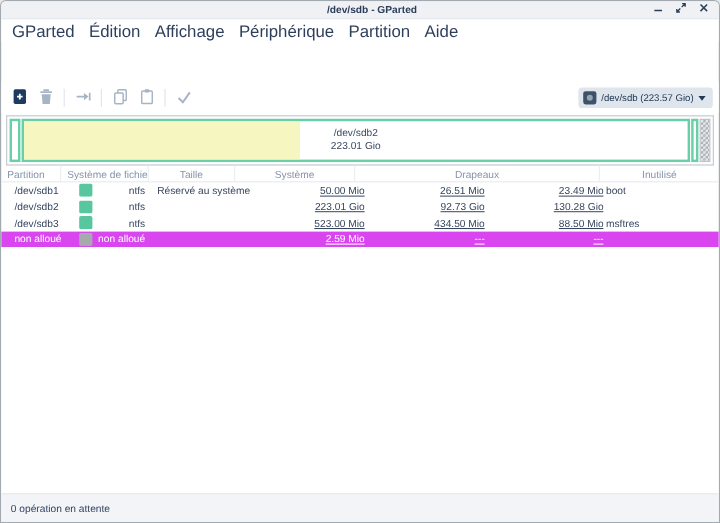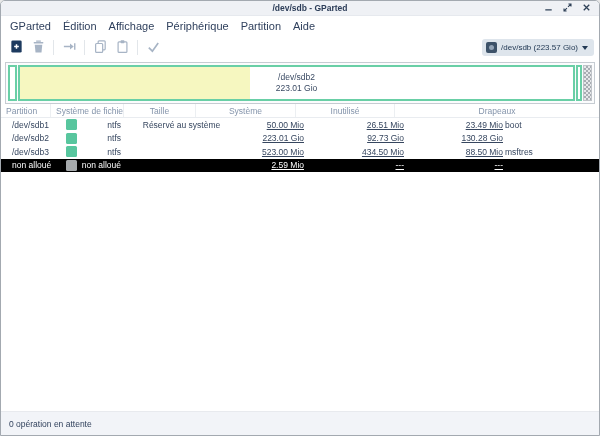--- a/index.html
+++ b/index.html
@@ -14,23 +14,23 @@
   .titlebar {
     height:15px; background:#eff1f5; display:flex; align-items:center;
     position:relative; flex:0 0 auto; border-bottom:1px solid #e6e9ee;
   }
   .title { position:absolute; left:0; right:0; text-align:center;
     font-size:8.5px; font-weight:bold; color:#2c3d58;padding-left:20px; }
   .win-controls { margin-left:auto; display:flex; align-items:center; gap:7px; padding-right:7px; z-index:2; }
   .win-btn { width:12px; height:12px; display:flex; align-items:center; justify-content:center; cursor:default; }
   
   .menubar { height:19px; background:#ffffff; display:flex; align-items:center; padding-left:3px; flex:0 0 auto; }
-  .menu-item { font-size:11px; color:#2e3f5c; padding:2px 6px; border-radius:2px; }
-  
-  .toolbar { height:25px; display:flex; align-items:center; padding:0 5px 0 4px; flex:0 0 auto; background:#ffffff; }
+  .menu-item { font-size:14px; color:#2e3f5c; padding:2px 6px; border-radius:2px; }
+  
+  .toolbar { height:25px; display:flex; align-items:center; padding:0 5px 0 4px; flex:0 0 auto; background:#ffffff;margin-top:34px; }
   .tb-btn { width:22px; height:21px; display:flex; align-items:center; justify-content:center; border-radius:3px; background:transparent; border:none; }
   .tb-sep { width:1px; height:15px; background:#e2e6ea; margin:0 4px; }
   .device-combo {
     margin-left:auto; height:17px; display:flex; align-items:center; gap:4px;
     background:#dee5ec; border-radius:3px; padding:0 6px 0 4px;
   }
   .drive-icon { width:11px; height:11px; background:#3d5269; border-radius:2px; position:relative; }
   .drive-icon::after { content:""; position:absolute; left:3px; top:3px; width:5px; height:5px; border-radius:50%; background:#93a4b7; }
   .device-label { font-size:8px; color:#223954; white-space:nowrap; }
   .combo-caret { width:0; height:0; border-left:3px solid transparent; border-right:3px solid transparent; border-top:4px solid #223954; }
@@ -47,27 +47,27 @@
     background-size:4px 4px; background-position:0 0,2px 2px;
     border:1px solid #c0c4c9;
   }
   
   .ptable { flex:0 0 auto; }
   .thead { display:flex; height:14px; align-items:center; border-bottom:1px solid #e9ecf0; }
   .th { font-size:8.5px; color:#8494ab; height:100%; display:flex; align-items:center; border-right:1px solid #eceff2; padding:0 5px; white-space:nowrap; overflow:hidden; }
   .th:last-child { border-right:none; }
   .th.c-center { justify-content:center; }
   .trow { display:flex; height:13.5px; align-items:center; font-size:8.5px; color:#36465f; }
-  .trow.selected { background:#000000; color:#ffffff; }
+  .trow.selected { background:#d946ef; color:#ffffff; }
   .td { white-space:nowrap; overflow:hidden; }
   .td-partition { padding-left:11px; }
   .td-fs { display:flex; align-items:center; padding-left:15px; padding-right:3px; }
   .fs-square { width:11px; height:11px; border-radius:1.5px; flex:0 0 auto; }
   .fs-name { margin-left:auto; }
-  .td-label { padding-left:7px;text-align:center; }
+  .td-label { padding-left:7px; }
   .td-right { text-align:right;text-decoration:underline; }
   .td-flags { padding-left:2px; }
   
   .c0{width:50px;} .c1{width:73px;} .c2{width:108px;} .c3{width:72px;}
   .c4{width:100px;} .c5{width:99px;} .c6{width:98px; flex:1;}
   .filler { flex:1 1 auto; background:#ffffff; }
   
   .statusbar { height:24px; background:#f2f4f8; border-top:1px solid #e8eaee; display:flex; align-items:center; padding-left:8px; flex:0 0 auto; }
   .status-text { font-size:8.5px; color:#33435e; }
 </style>
@@ -168,22 +168,22 @@
       <div class="seg" style="width: 6px;"></div>
       <div class="seg-unalloc" style="width: 9px;"></div>
     </div>
 
   <div class="ptable">
     <div class="thead">
         <div class="th c0 ">Partition</div>
         <div class="th c1 ">Système de fichiers</div>
         <div class="th c3 c-center">Taille</div>
         <div class="th c4 c-center">Système</div>
+        <div class="th c6 c-center">Drapeaux</div>
         <div class="th c5 c-center">Inutilisé</div>
-        <div class="th c6 c-center">Drapeaux</div>
       </div>
     <div>
         <div class="trow">
           <div class="td td-partition c0">/dev/sdb1</div>
           <div class="td td-fs c1">
             <span class="fs-square" style="background:#58c69e"></span>
             <span class="fs-name">ntfs</span>
           </div>
           <div class="td td-label c2">Réservé au système</div>
           <div class="td td-right c3">50.00 Mio</div>

